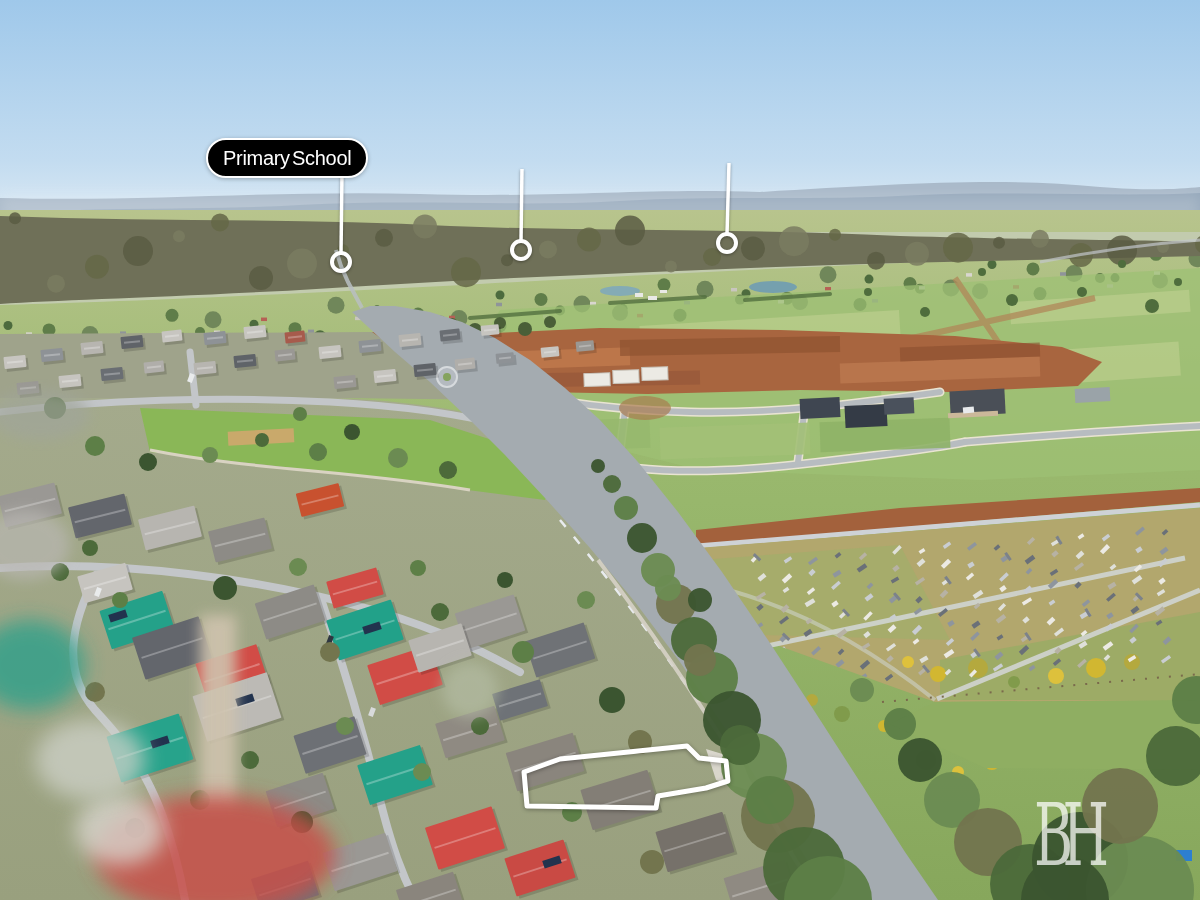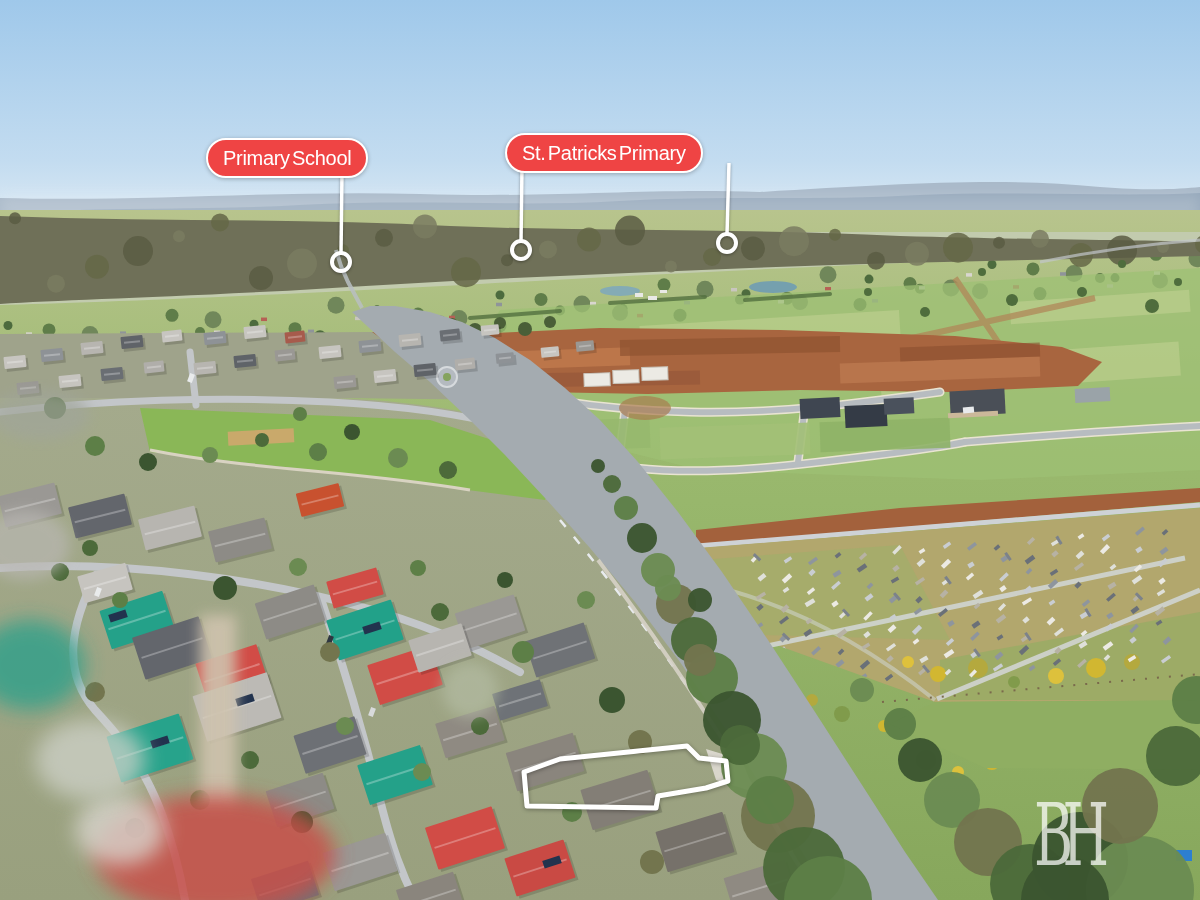--- a/index.html
+++ b/index.html
@@ -1,21 +1,21 @@
 <!DOCTYPE html>
 <html><head>
 <meta charset="utf-8">
 <style>
   html,body{margin:0;padding:0;background:#1b1d20;}
   .stage{position:relative;width:1200px;height:900px;margin:0 auto;overflow:hidden;
          font-family:"Liberation Sans",sans-serif;}
   svg{display:block;}
   #scene{position:absolute;left:0;top:0;z-index:1;}
   #overlay{position:absolute;left:0;top:0;z-index:30;pointer-events:none;}
-  .pill{position:absolute;z-index:40;background:#ef4444;border:2.5px solid #ffffff;
+  .pill{position:absolute;z-index:40;background:#000000;border:2.5px solid #ffffff;
         border-radius:24px;color:#fff;font-weight:500;font-size:20px;line-height:26px;
         padding:5px 15px;letter-spacing:-.3px;word-spacing:-3px;white-space:nowrap;
         box-shadow:0 1px 4px rgba(0,0,0,.28);}
   .pill-1{left:206px;top:138px}
   .pill-2{left:505px;top:133px}
   .pill-3{left:713px;top:127px}
   .watermark{position:absolute;left:1034px;top:792px;z-index:20;
         font-family:"DejaVu Serif",serif;font-size:86px;line-height:1;
         color:rgba(255,255,255,.72);letter-spacing:-.2em;
         transform:scaleX(.62);transform-origin:left top;}
@@ -892,16 +892,15 @@
       <path d="M342,174 L341,253" stroke-width="3.5"></path>
       <circle cx="341" cy="262" r="9" stroke-width="4"></circle>
       <path d="M522,169 L521,241" stroke-width="3.5"></path>
       <circle cx="521" cy="250" r="9" stroke-width="4"></circle>
       <path d="M729,163 L727,234" stroke-width="3.5"></path>
       <circle cx="727" cy="243" r="9" stroke-width="4"></circle>
     </g>
   </svg>
 
   <div class="pill pill-1">Primary School</div>
-  <div class="pill pill-2">St. Patricks Primary</div>
 
   <div class="watermark">BH</div>
 </div>
 
 </body></html>

